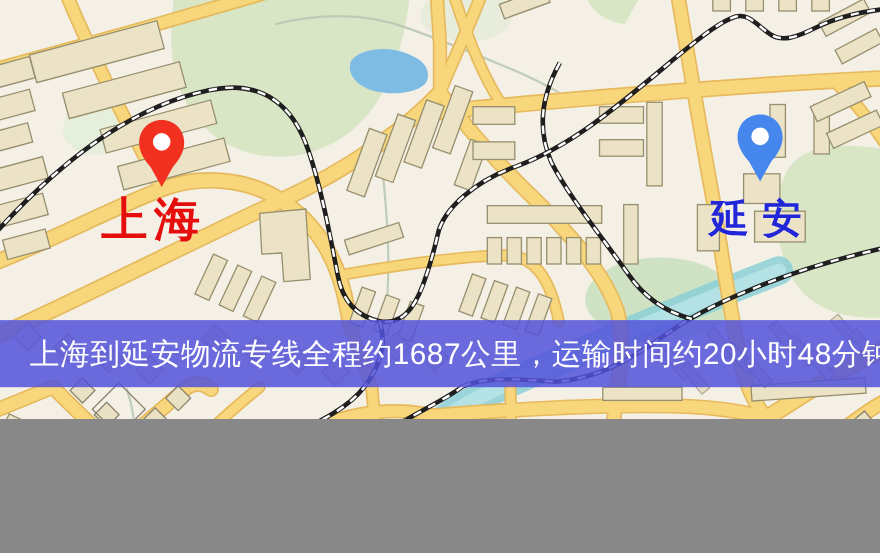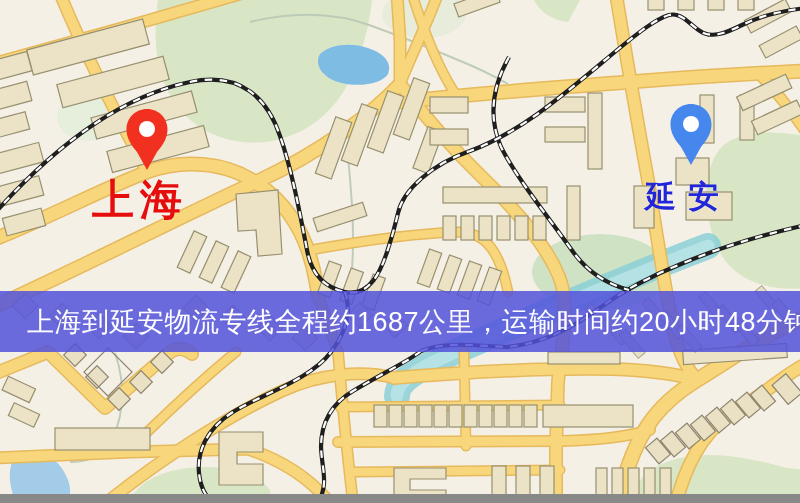--- a/index.html
+++ b/index.html
@@ -1,30 +1,30 @@
 <!DOCTYPE html>
 <html style="--banner-bg: rgba(82,82,218,0.85); --origin-text: #e60d0d; --destination-text: #2126d8; --origin-pin: #f2301f; --destination-pin: #4687ee; --road: #f8d77c; --park: #d8e6c6; --water: #7fbce4; --railway: #1f1f1f;"><head>
 <meta charset="utf-8">
 <style>
   html,body{margin:0;padding:0;background:#888;}
   .stage{
-    position:relative;width:800px;height:494px;overflow:hidden;
+    position:relative;width:800px;height:381px;overflow:hidden;
     font-family:"Liberation Sans","DejaVu Sans",sans-serif;
     background:#f5f0e6;
   }
   .stage svg.mapsvg{position:absolute;left:0;top:0;}
   .pin{position:absolute;width:46px;height:64px;}
   .pin svg{display:block;}
   .map-label{
     position:absolute;font-weight:bold;white-space:nowrap;
     text-shadow:0 0 2px rgba(255,255,255,.35);
     line-height:1;
   }
   .map-label.origin{left:92px;top:179px;font-size:42px;letter-spacing:6px;color:var(--origin-text,#e60d0d);}
-  .map-label.dest{left:645px;top:181px;font-size:31px;letter-spacing:12px;font-weight:600;color:var(--destination-text,#2126d8);}
+  .map-label.dest{left:645px;top:181px;font-size:36px;letter-spacing:12px;font-weight:600;color:var(--destination-text,#2126d8);}
   .banner{
     position:absolute;left:0;top:291px;width:800px;height:61px;
     background:var(--banner-bg,rgba(82,82,218,.85));
     color:#ffffff;display:flex;align-items:center;
   }
   .banner span{font-size:27px;padding-left:27px;letter-spacing:.5px;white-space:nowrap;}
 </style>
 </head>
 <body>
 

